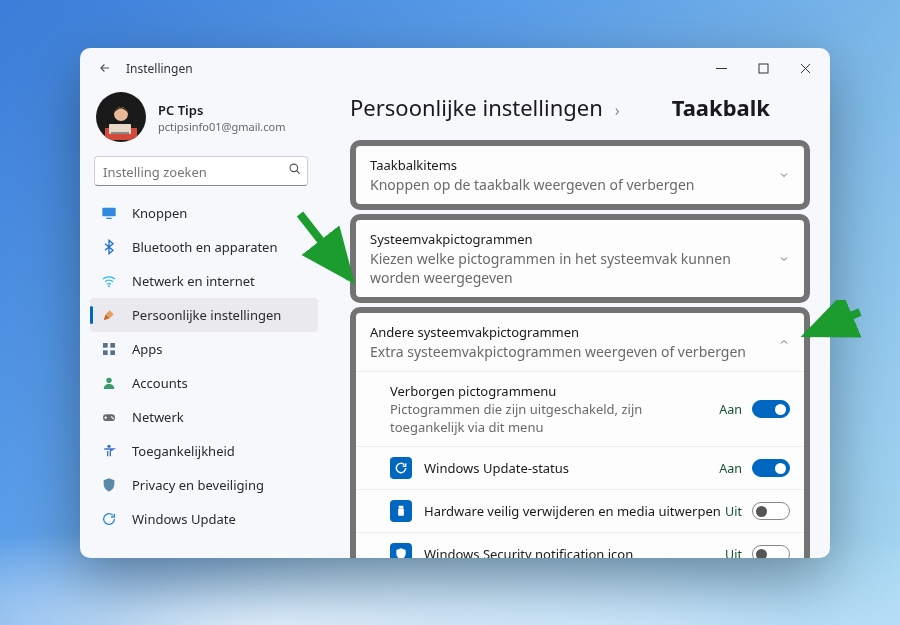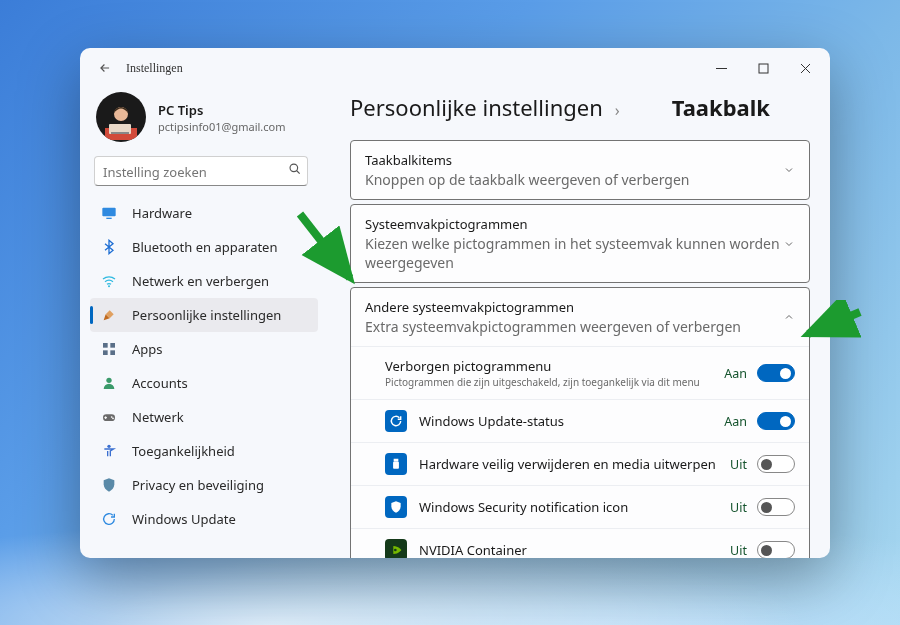--- a/index.html
+++ b/index.html
@@ -26,21 +26,21 @@
     display: flex; flex-direction: column;
     overflow: hidden;
   }
   .titlebar {
     height: 40px;
     display: flex; align-items: center;
     padding: 0 4px 0 14px;
     flex-shrink: 0;
   }
   .back-btn { width: 22px; height: 22px; display: flex; align-items: center; justify-content: center; color: #555; margin-right: 10px; }
-  .title-text { font-size: 12px; color: #333; flex: 1; font-family: Liberation Serif, serif; }
+  .title-text { font-size: 12px; color: #333; flex: 1; }
   .win-controls { display: flex; gap: 0; }
   .win-btn { width: 42px; height: 32px; display: flex; align-items: center; justify-content: center; color: #333; }
 
   .body {
     flex: 1; display: flex; overflow: hidden;
   }
   .sidebar {
     width: 250px; flex-shrink: 0;
     display: flex; flex-direction: column;
     padding: 0 8px 0 0;
@@ -97,43 +97,43 @@
     display: flex; align-items: baseline; gap: 12px;
     padding: 4px 0 18px 0;
     font-size: 22px; color: #1a1a1a;
   }
   .breadcrumb .crumb { font-weight: 400; }
   .breadcrumb .sep { color: #888; font-size: 16px; }
   .breadcrumb .current { font-weight: 700; margin-left: 40px; }
 
   .card {
     background: #fdfdfe;
-    border: 1px solid #737373;
-    border-radius: 4px;
+    border: 6px solid #737373;
+    border-radius: 10px;
     margin-bottom: 4px;
   }
   .card-head {
     display: flex; align-items: center;
     padding: 10px 14px;
     cursor: default;
   }
   .card-head .texts { flex: 1; }
   .card-title { font-size: 13px; color: #1a1a1a; }
   .card-sub { font-size: 14px; color: #6a6a6a; margin-top: 1px; }
   .chev { color: #666; }
 
   .toggle-row {
     display: flex; align-items: center;
     padding: 10px 14px 10px 34px;
     border-top: 1px solid #eceef2;
   }
   .toggle-row .row-icon { width: 22px; height: 22px; margin-right: 12px; border-radius: 4px; display: flex; align-items: center; justify-content: center; flex-shrink: 0; }
   .toggle-row .row-texts { flex: 1; }
   .toggle-row .row-title { font-size: 13px; color: #1a1a1a; }
-  .toggle-row .row-sub { font-size: 10px; color: #6a6a6a; }
+  .toggle-row .row-sub { font-size: 13px; color: #6a6a6a; }
   .toggle-row .state { font-size: 12.5px; color: #14532d; margin-right: 10px; }
   .toggle {
     width: 38px; height: 18px; border-radius: 10px;
     position: relative;
     border: 1px solid #888;
     background: #fff;
   }
   .toggle .knob {
     position: absolute; top: 2.5px; left: 3px;
     width: 11px; height: 11px; border-radius: 50%;
@@ -215,38 +215,38 @@
       </div>
 
       <div class="nav" id="nav-list">
           <div class="nav-item">
             <span class="nav-icon">
               <svg width="16" height="16" viewBox="0 0 24 24">
                 <rect x="2" y="4" width="20" height="13" rx="1.5" fill="#2f8ae0"></rect>
                 <rect x="8" y="19" width="8" height="2" fill="#2f8ae0"></rect>
               </svg>
             </span>
-            <span>Hardware</span>
+            <span>Knoppen</span>
           </div>
           <div class="nav-item">
             <span class="nav-icon">
               <svg width="16" height="16" viewBox="0 0 24 24">
                 <path d="M12 2l6 5-6 5 6 5-6 5V2zM6 7l12 10M6 17L18 7" stroke="#1f6fd4" stroke-width="2" fill="none"></path>
               </svg>
             </span>
             <span>Bluetooth en apparaten</span>
           </div>
           <div class="nav-item">
             <span class="nav-icon">
               <svg width="16" height="16" viewBox="0 0 24 24">
                 <path d="M3 9a15 15 0 0118 0M6 13a10 10 0 0112 0M9 17a5 5 0 016 0" stroke="#2fb9e0" stroke-width="2" fill="none"></path>
                 <circle cx="12" cy="20" r="1.5" fill="#2fb9e0"></circle>
               </svg>
             </span>
-            <span>Netwerk en verbergen</span>
+            <span>Netwerk en internet</span>
           </div>
           <div class="nav-item selected">
             <span class="nav-icon">
               <svg width="16" height="16" viewBox="0 0 24 24">
                 <path d="M4 20l3-9 6 6-9 3z" fill="#c06a1f"></path>
                 <path d="M13 5l6 6-6 6-6-6 6-6z" fill="#e0a060"></path>
               </svg>
             </span>
             <span>Persoonlijke instellingen</span>
           </div>

